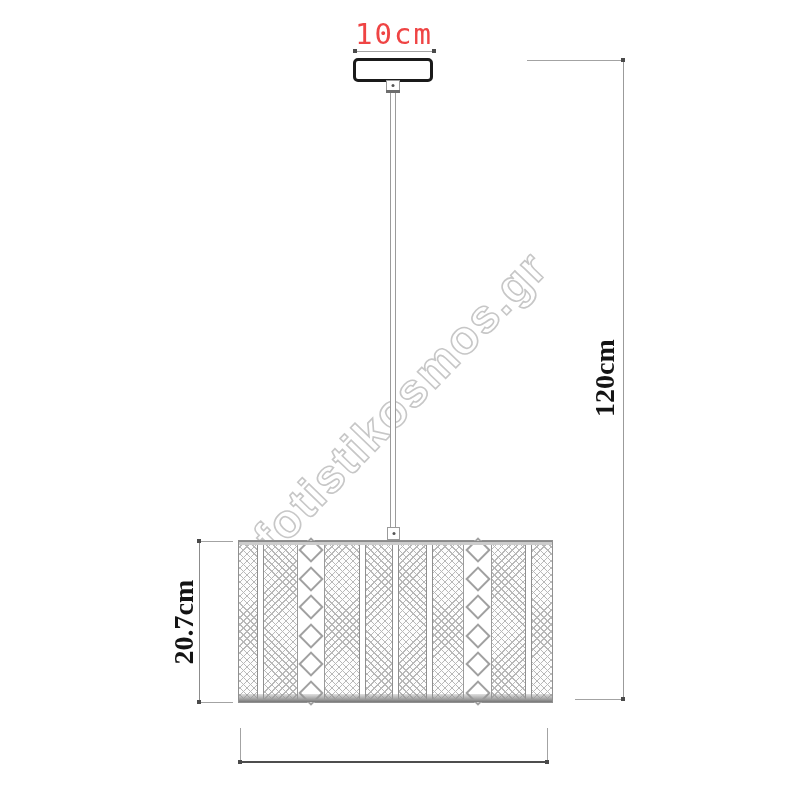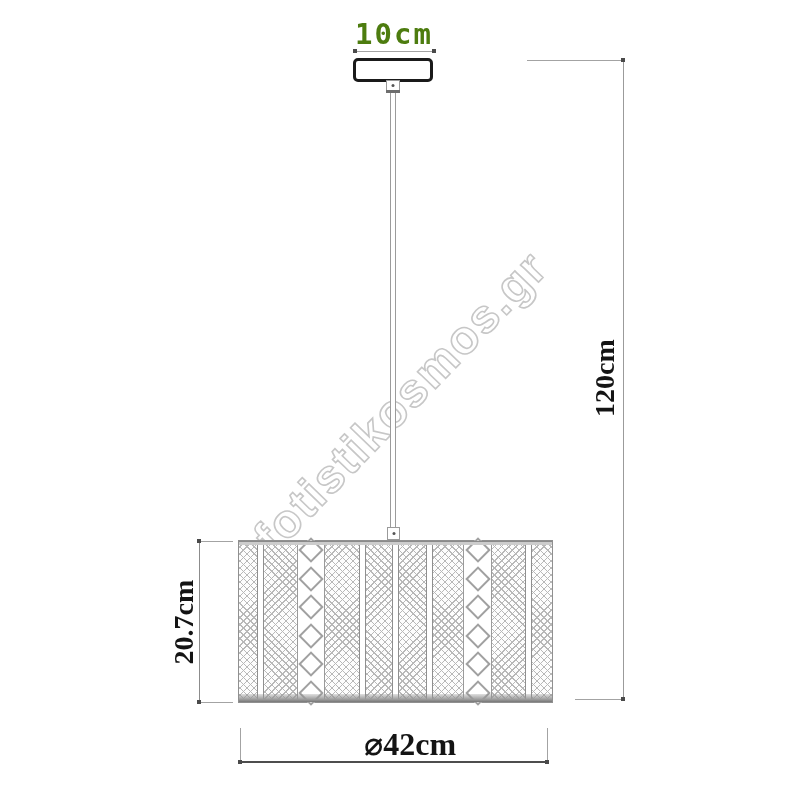--- a/index.html
+++ b/index.html
@@ -54,21 +54,21 @@
   .diamond{width:14px;height:14px;border:2.5px solid #a0a0a0;background:#fff;
     transform:rotate(45deg);flex-shrink:0;}
 </style>
 </head>
 <body>
 
 <div id="canvas">
 
   <div class="watermark">fotistikosmos.gr</div>
 
-  <div class="dim-label" style="left:344px;top:18px;width:100px;height:32px;font-size:29px;letter-spacing:2px;font-weight:700;color:#4d7c0f;font-family:'DejaVu Sans Mono',monospace;">10cm</div>
+  <div class="dim-label" style="left:344px;top:18px;width:100px;height:32px;font-size:29px;letter-spacing:2px;font-weight:400;color:#ef4444;font-family:'DejaVu Sans Mono',monospace;">10cm</div>
   <div class="hline" style="left:355px;top:51px;width:79px;"></div>
   <div class="sq" style="left:355px;top:51px;"></div>
   <div class="sq" style="left:434px;top:51px;"></div>
 
   <div class="canopy"></div>
   <div class="connector">
     <div class="dot"></div>
   </div>
   <div class="rod"></div>
   <div class="shade-connector">
@@ -111,15 +111,14 @@
   <div class="vline" style="left:623px;top:60px;height:639px;background:#9b9b9b;"></div>
   <div class="sq" style="left:623px;top:60px;"></div>
   <div class="sq" style="left:623px;top:699px;"></div>
   <div class="dim-label rot" style="left:555px;top:364px;width:100px;height:28px;font-size:28px;">120cm</div>
 
   <div class="vline" style="left:240px;top:728px;height:34px;"></div>
   <div class="vline" style="left:547px;top:728px;height:34px;"></div>
   <div class="hline" style="left:240px;top:761px;width:307px;height:2px;background:#4d4d4d;"></div>
   <div class="sq" style="left:240px;top:762px;"></div>
   <div class="sq" style="left:547px;top:762px;"></div>
-  <div class="dim-label" style="left:330px;top:729px;width:160px;height:30px;font-size:32px;font-family:'Liberation Serif','DejaVu Serif','DejaVu Sans',serif;">⌀42cm</div>
 
 </div>
 
 </body></html>

